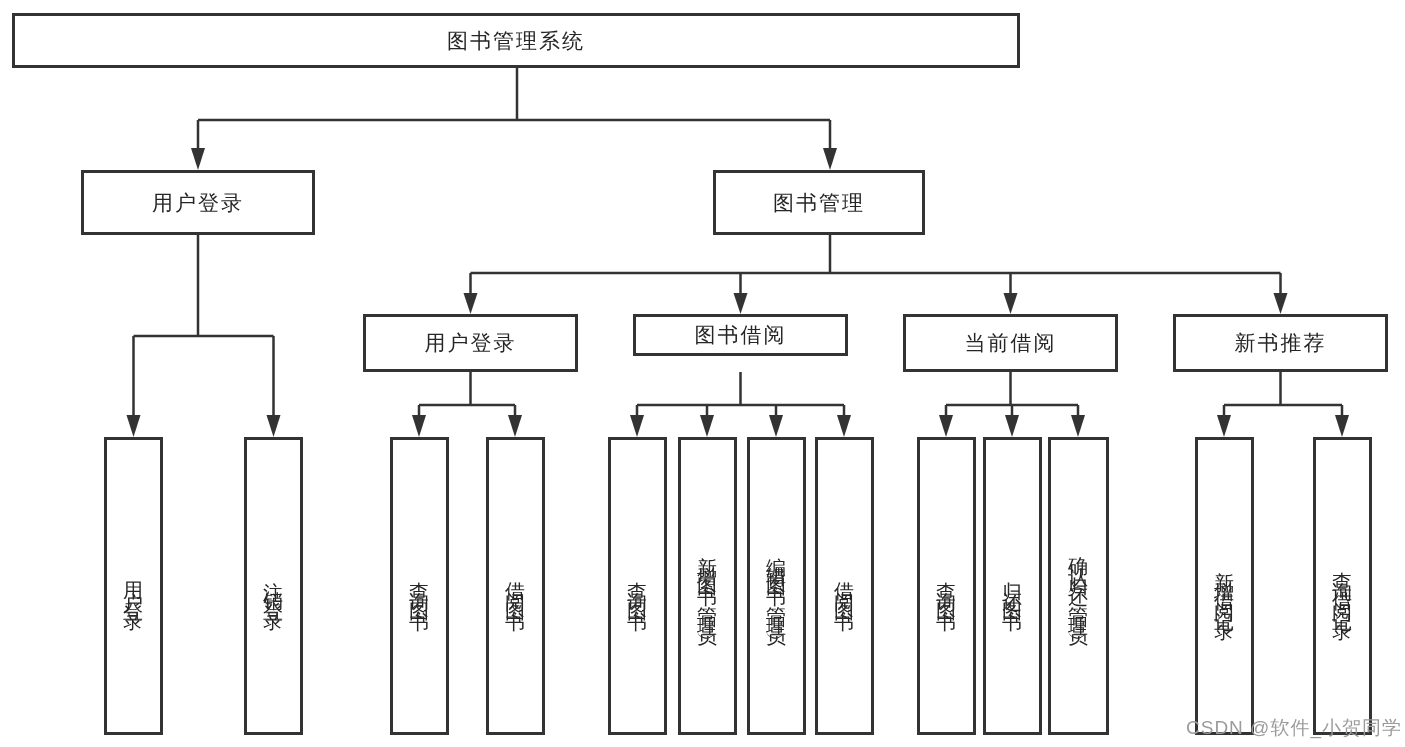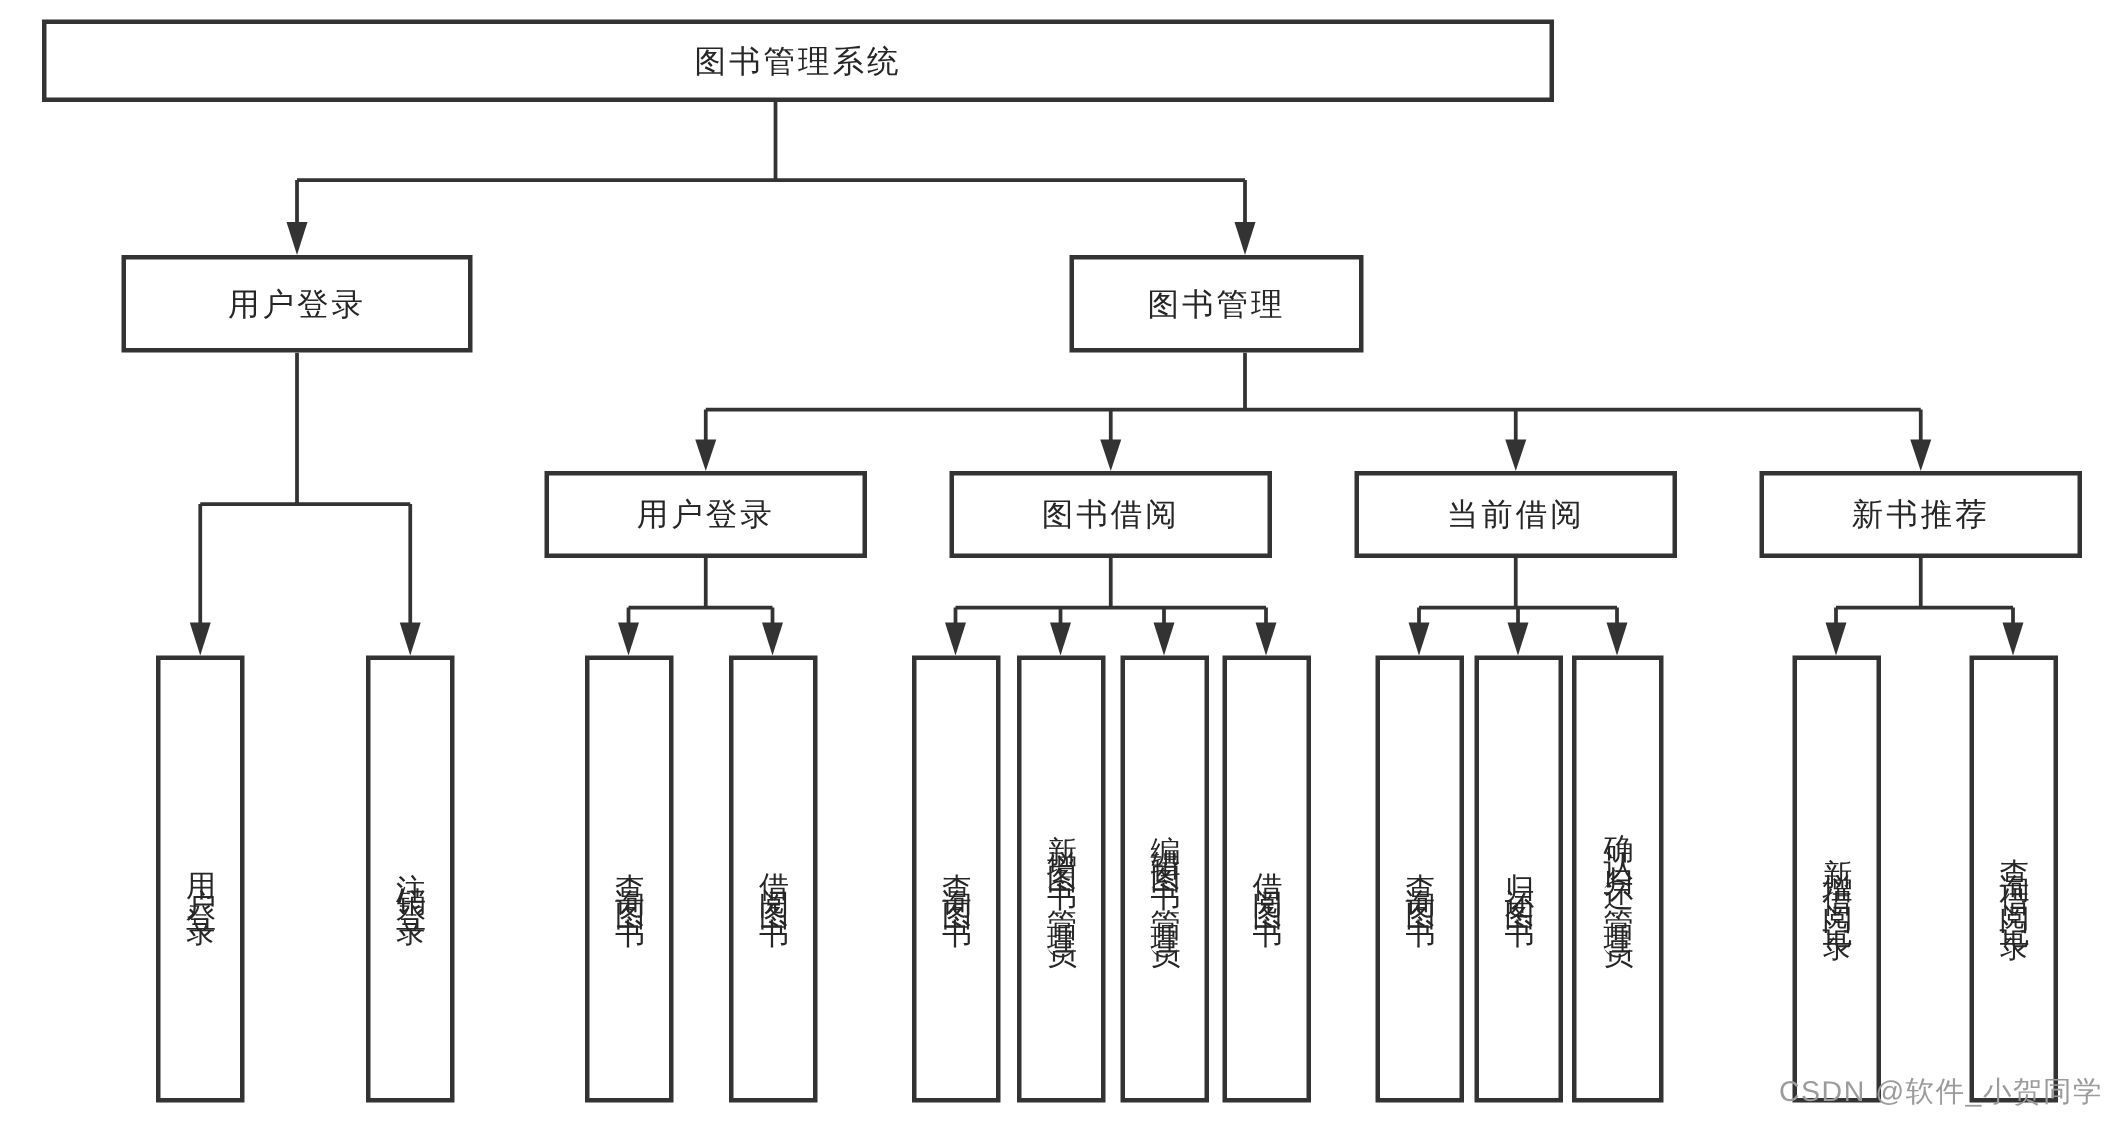--- a/index.html
+++ b/index.html
@@ -21,25 +21,25 @@
   }
   .hbox{font-size:21px;letter-spacing:2px;white-space:nowrap;}
   .vbox .vtext{
     writing-mode:vertical-rl;
     text-orientation:mixed;
     font-size:20px;
     letter-spacing:10px;
     line-height:1;
   }
   
-  .b-root {left:12px;  top:13px;  width:1008px;height:55px;margin-left:16px;}
+  .b-root {left:12px;  top:13px;  width:1008px;height:55px;}
   .b-login{left:81px;  top:170px; width:234px; height:65px;}
-  .b-mgmt {left:713px; top:170px; width:196px; height:65px;}
+  .b-mgmt {left:713px; top:170px; width:212px; height:65px;}
   .b-s0{left:363px; top:314px;width:215px;height:58px;}
-  .b-s1{left:633px; top:314px;width:215px;height:58px;}
+  .b-s1{left:633px; top:314px;width:215px;height:42px;}
   .b-s2{left:903px; top:314px;width:215px;height:58px;}
   .b-s3{left:1173px;top:314px;width:215px;height:58px;}
   .leaf{top:437px;width:59px;height:298px;}
   .b-a0{left:104px;} .b-a1{left:244px;}
   .b-b0{left:390px;} .b-b1{left:486px;}
   .b-c0{left:608px;} .b-c1{left:678px;} .b-c2{left:747px;} .b-c3{left:815px;}
   .b-d0{left:917px;} .b-d1{left:983px;} .b-d2{left:1048px;width:61px;}
   .b-e0{left:1195px;} .b-e1{left:1313px;}
   .watermark{
     position:absolute;left:1186px;top:715px;

